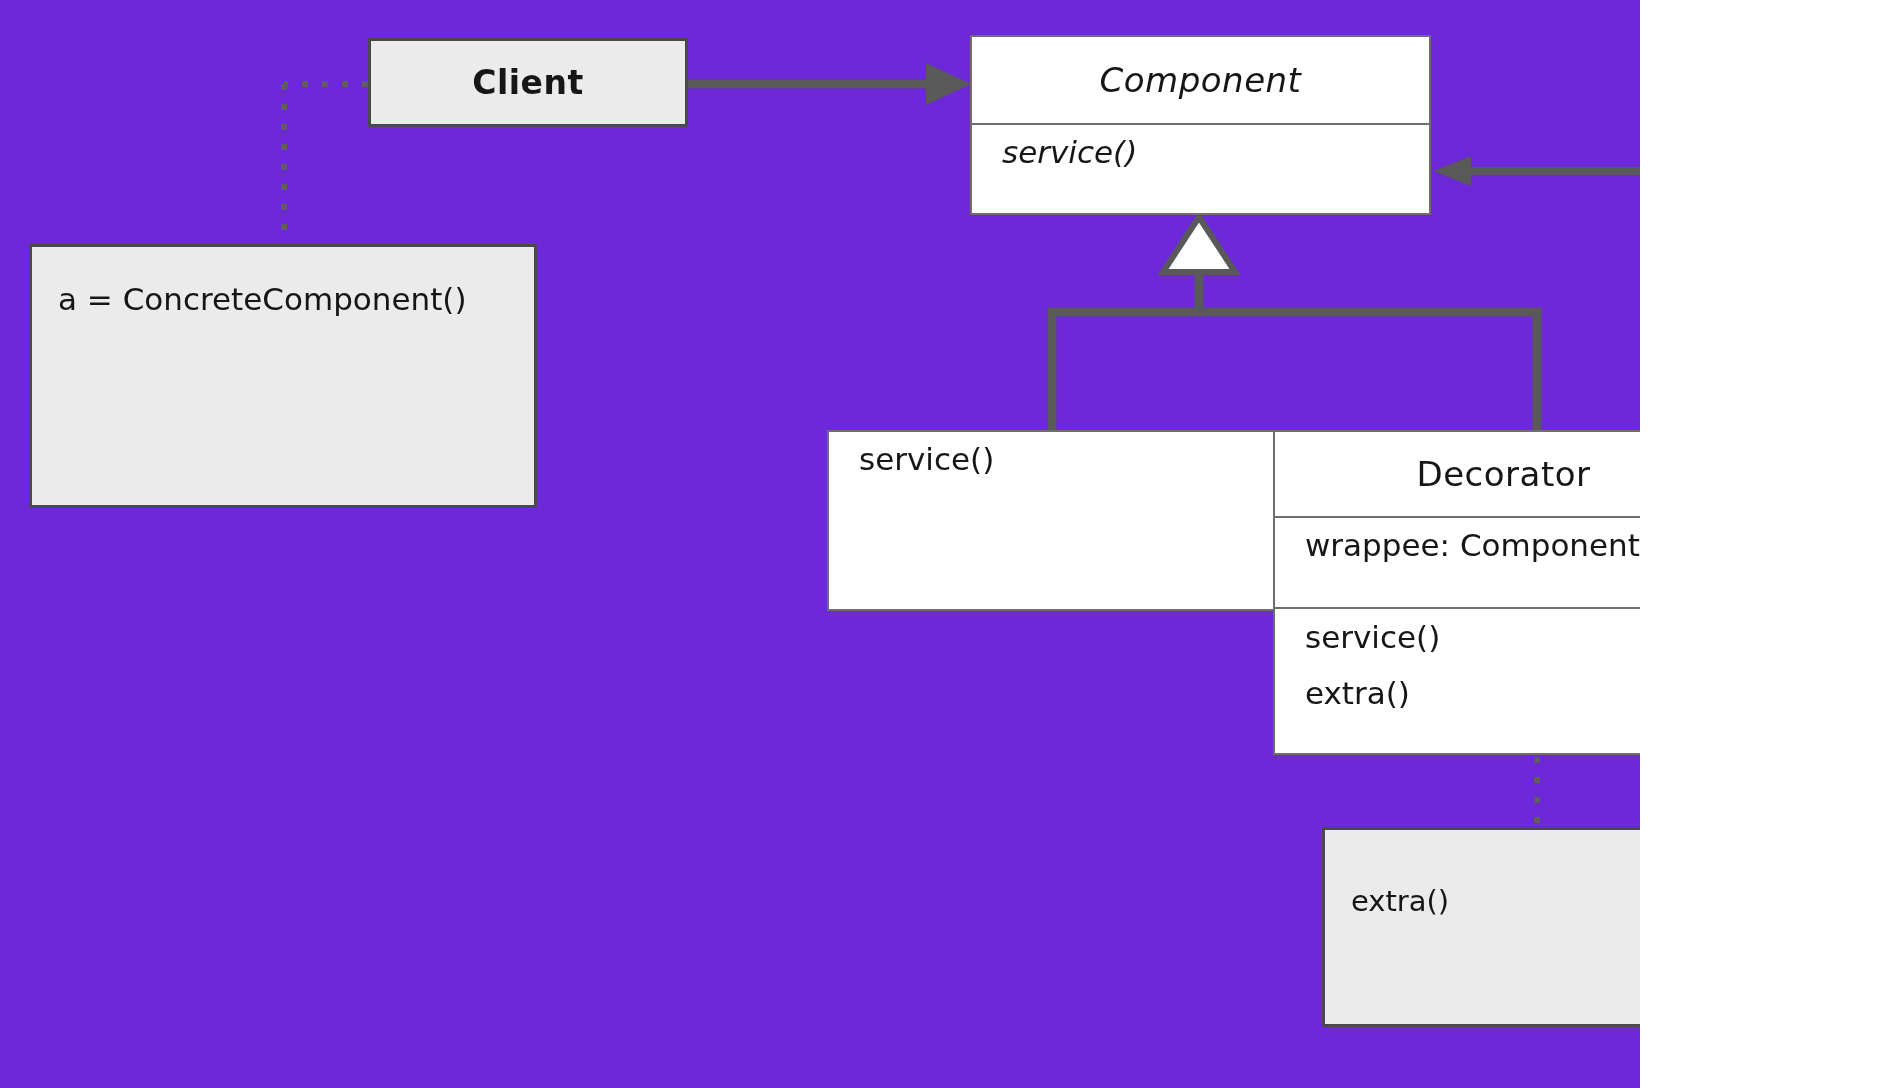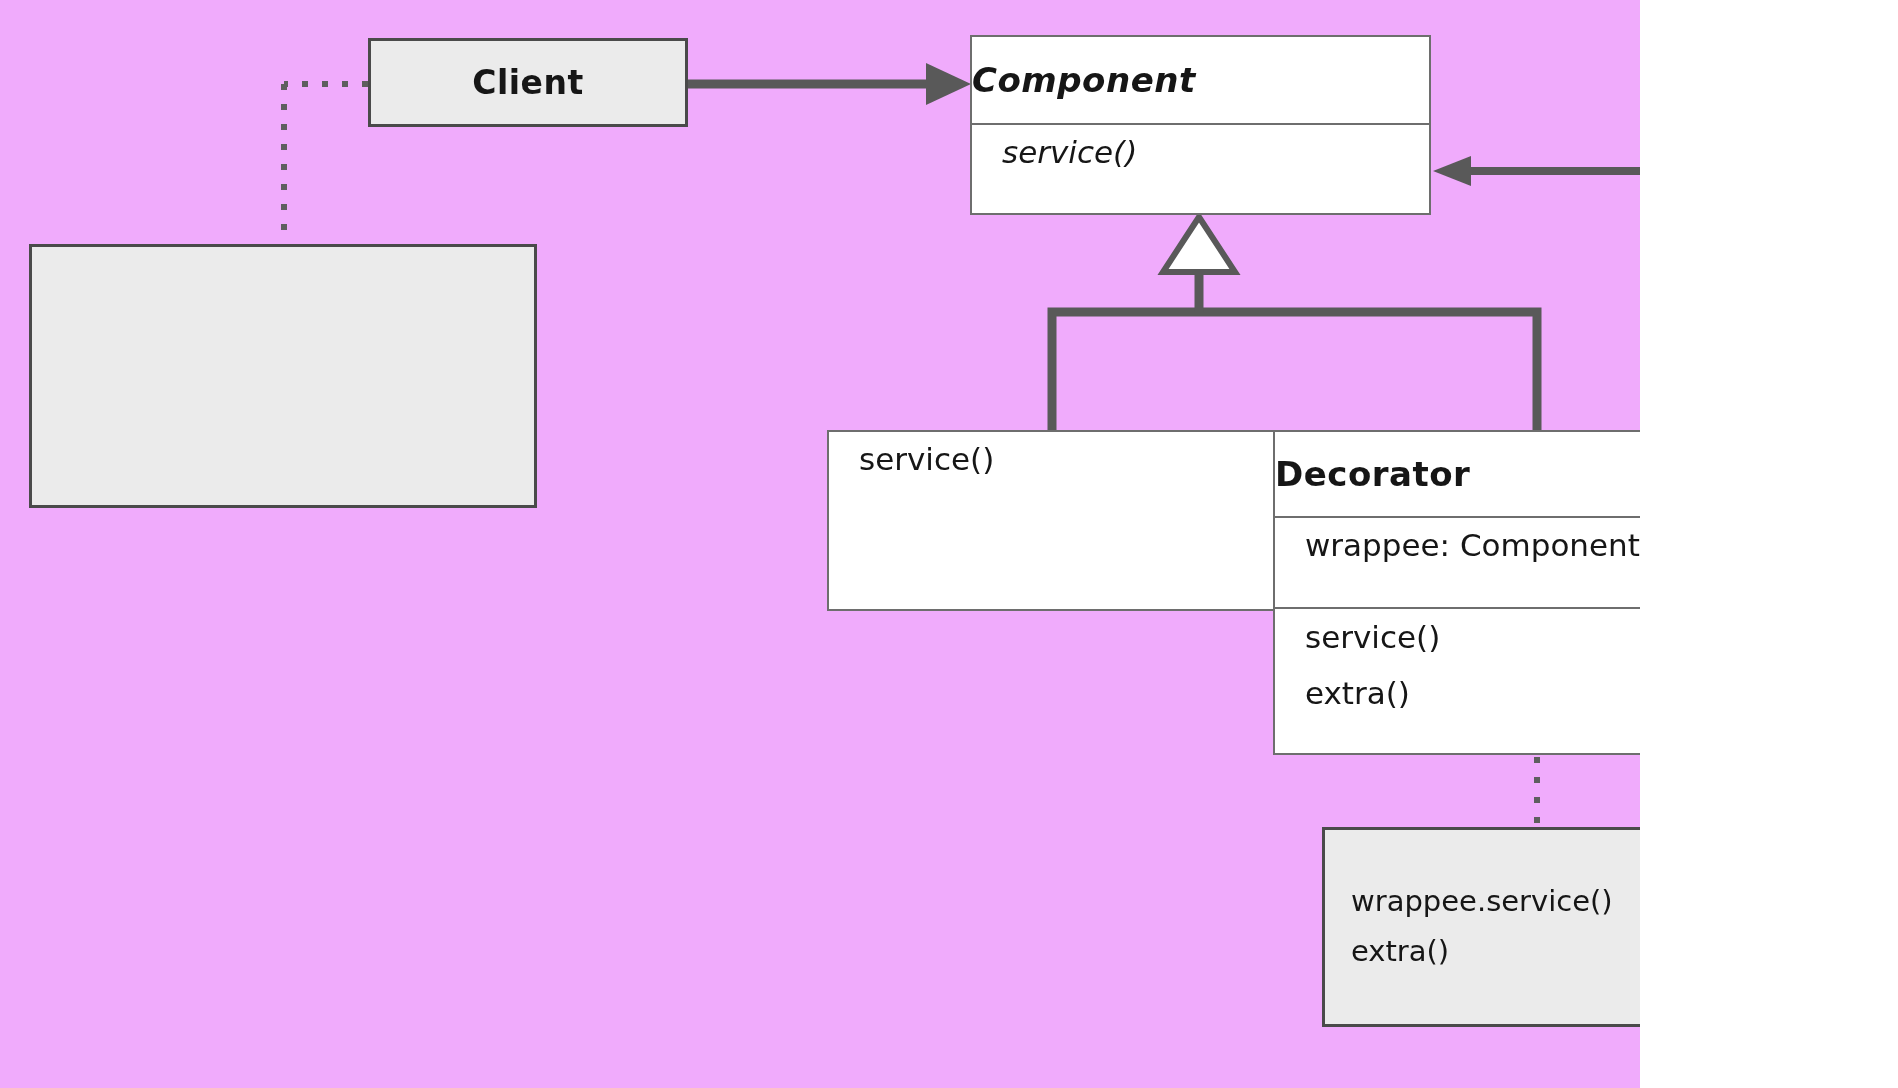--- a/index.html
+++ b/index.html
@@ -1,20 +1,20 @@
 <!DOCTYPE html>
 <html><head>
 <meta charset="utf-8">
 <style>
   html, body { margin: 0; padding: 0; background: #ffffff; }
   .canvas {
     position: relative;
     width: 1640px;
     height: 1088px;
-    background: #f0abfc;
+    background: #6d28d9;
     font-family: "DejaVu Sans", sans-serif;
     color: #161616;
     overflow: hidden;
   }
   svg.connectors {
     position: absolute;
     left: 0; top: 0;
     width: 1898px; height: 1088px;
   }
   
@@ -22,21 +22,22 @@
     position: absolute;
     background: #ffffff;
     border: 2.5px solid #6e6e6e;
     box-sizing: border-box;
     display: flex;
     flex-direction: column;
   }
   .uml-class .title-row {
     display: flex;
     align-items: center;
-    font-weight: bold;
+    justify-content: center;
+    font-weight: normal;
     font-size: 34px;
     border-bottom: 2.5px solid #6e6e6e;
     box-sizing: border-box;
     letter-spacing: 0.5px;
   }
   .uml-class .member-row {
     display: flex;
     flex-direction: column;
     justify-content: flex-start;
     padding-left: 30px;
@@ -89,20 +90,21 @@
     <path d="M368,84 H284 M284,84 V242" fill="none" stroke="#5e5e5e" stroke-width="6" stroke-dasharray="6 14"></path>
 
     <path d="M1537,757 V827" fill="none" stroke="#5e5e5e" stroke-width="6" stroke-dasharray="6 14"></path>
   </svg>
 
   <div class="client-box" style="left:368px; top:38px; width:320px; height:89px;">
     <span>Client</span>
   </div>
 
   <div class="note-box" style="left:29px; top:244px; width:508px; height:264px;">
+    <div class="note-line">a = ConcreteComponent()</div>
     <div class="note-line"></div>
   </div>
 
   <div class="uml-class" style="left:970px; top:35px; width:461px; height:180px;">
     <div class="title-row italic" style="height:88px;">
       <span>Component</span>
     </div>
     <div class="member-row italic" style="flex:1;">
       <div>service()</div>
     </div>
@@ -121,17 +123,16 @@
     <div class="member-row" style="height:91px; border-bottom:2.5px solid #6e6e6e; font-size:31px;">
       <div>wrappee: Component</div>
     </div>
     <div class="member-row" style="flex:1; line-height:56px;">
       <div>service()</div>
       <div>extra()</div>
     </div>
   </div>
 
   <div class="note-box" style="left:1322px; top:827px; width:433px; height:200px; padding-top:46px; font-size:29px; line-height:50px;">
-    <div class="note-line" style="min-height:50px;">wrappee.service()</div>
     <div class="note-line" style="min-height:50px;">extra()</div>
   </div>
 
 </div>
 
 </body></html>

